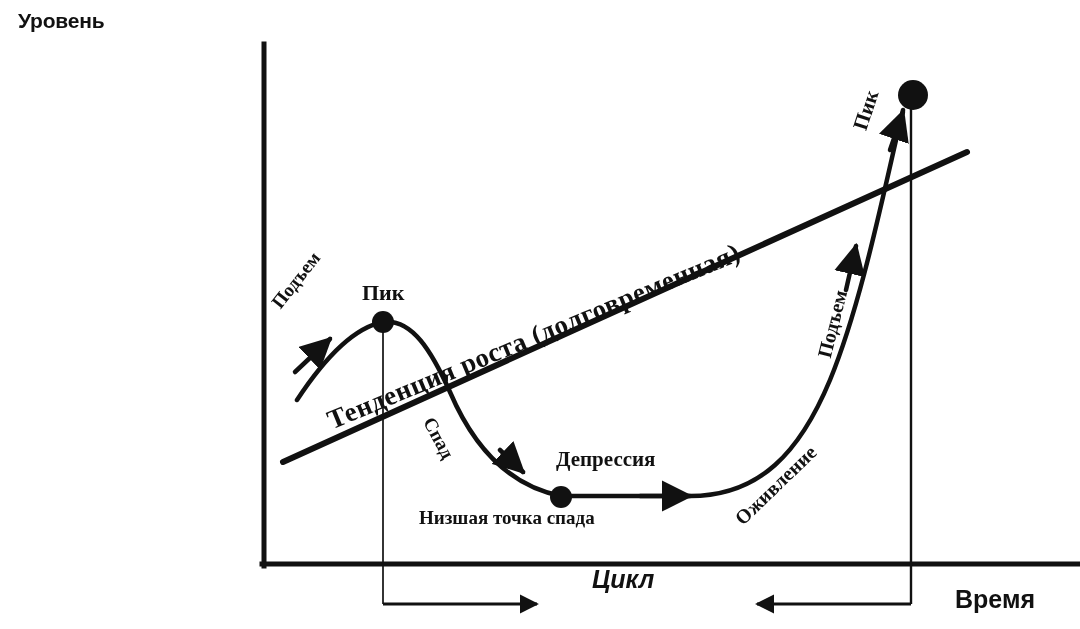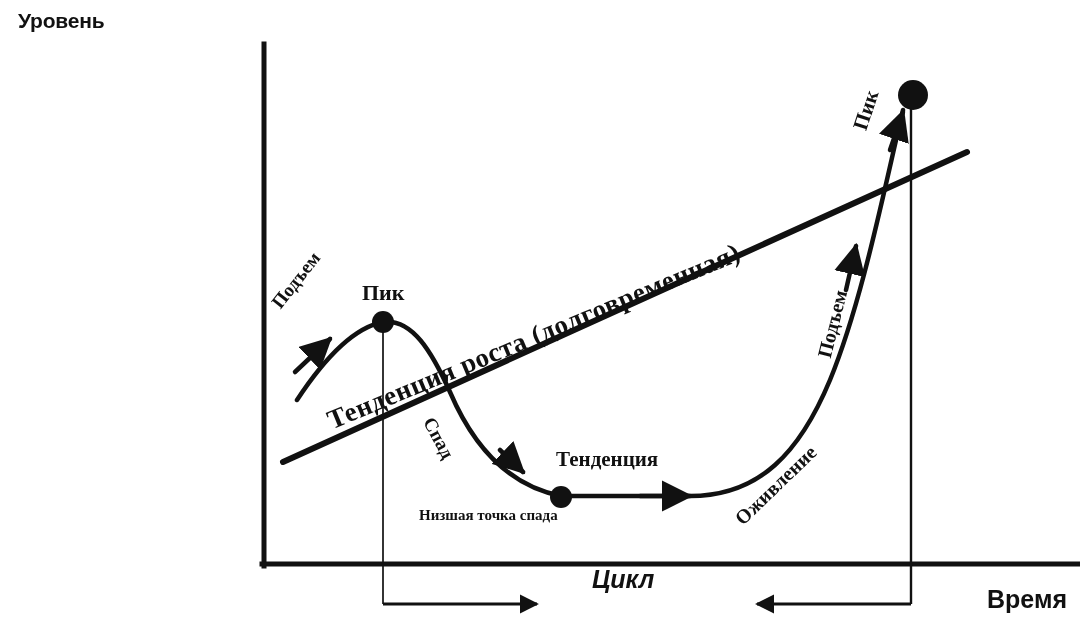--- a/index.html
+++ b/index.html
@@ -76,21 +76,21 @@
     transform-origin: left top;
   }
   #label-depression {
     left: 556px;
     top: 448px;
     font-size: 21px;
   }
   #label-trough {
     left: 419px;
     top: 508px;
-    font-size: 15px;
+    font-size: 19px;
   }
   #label-revival {
     left: 731px;
     top: 514px;
     font-size: 20px;
     transform: rotate(-44deg);
     transform-origin: left top;
   }
   #label-upswing-right {
     left: 814px;
@@ -109,21 +109,20 @@
   #label-cycle {
     left: 592px;
     top: 566px;
     font-size: 25px;
     font-style: italic;
   }
   #label-time {
     left: 955px;
     top: 586px;
     font-size: 25px;
-    margin-left: 32px;
   }
 </style>
 </head>
 <body>
 
 <div id="diagram-root">
 
   <svg id="diagram-svg" viewBox="0 0 1080 629">
     <defs>
       <marker id="arrow-solid" viewBox="0 0 10 10" refX="9" refY="5" markerWidth="7" markerHeight="7" orient="auto-start-reverse">
@@ -176,21 +175,21 @@
   </div>
 
   <div class="lbl lbl-serif-bold" id="label-recovery-left">Подъем</div>
 
   <div class="lbl lbl-serif-bold" id="label-peak-1">Пик</div>
 
   <div class="lbl lbl-serif-bold" id="label-trend">Тенденция роста (долговременная)</div>
 
   <div class="lbl lbl-serif-bold" id="label-recession">Спад</div>
 
-  <div class="lbl lbl-serif-bold" id="label-depression">Тенденция</div>
+  <div class="lbl lbl-serif-bold" id="label-depression">Депрессия</div>
 
   <div class="lbl lbl-serif-bold" id="label-trough">Низшая точка спада</div>
 
   <div class="lbl lbl-serif-bold" id="label-revival">Оживление</div>
 
   <div class="lbl lbl-serif-bold" id="label-upswing-right">Подъем</div>
 
   <div class="lbl lbl-serif-bold" id="label-peak-2">Пик</div>
 
   <div class="lbl lbl-sans-bold" id="label-cycle">Цикл</div>

